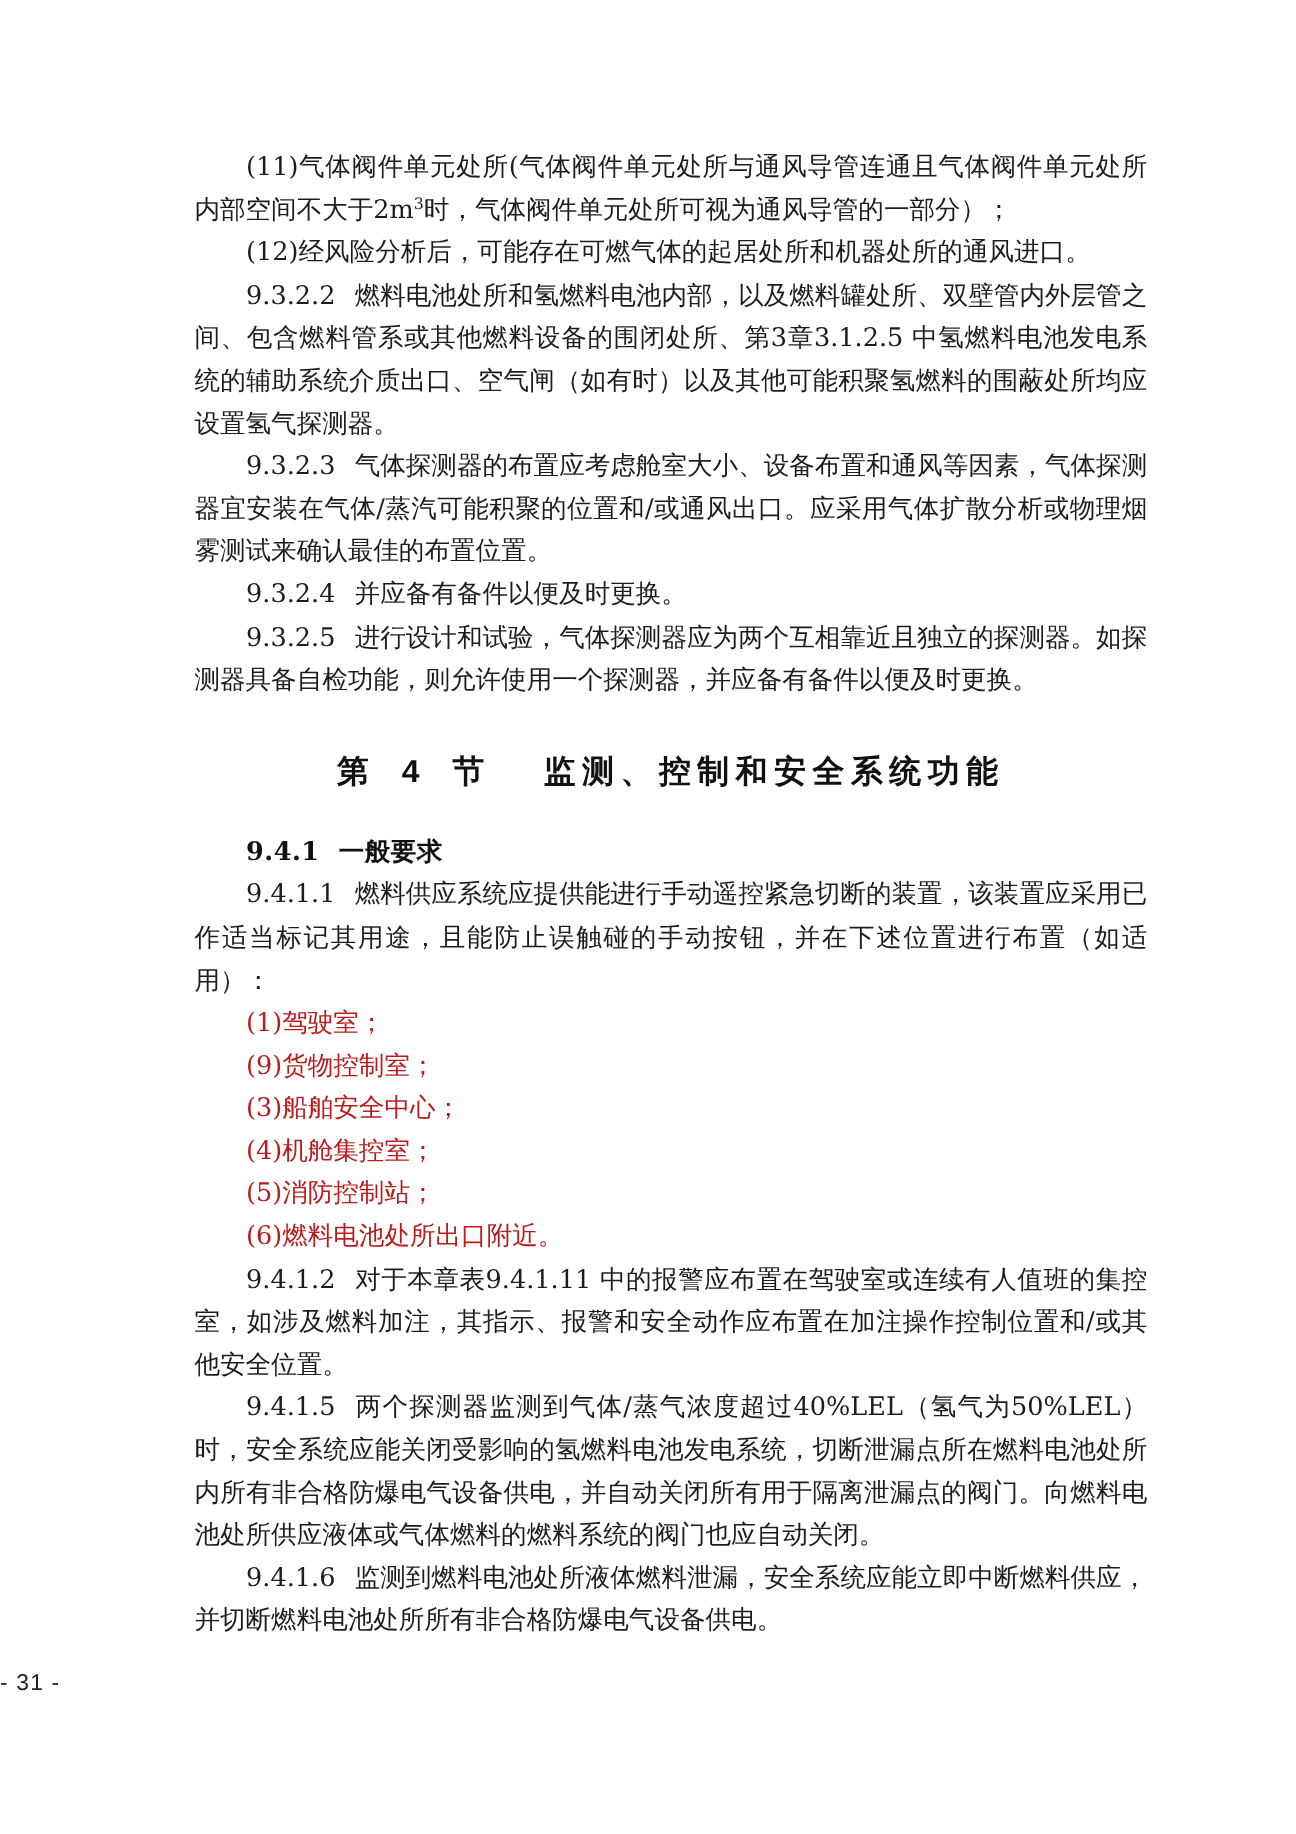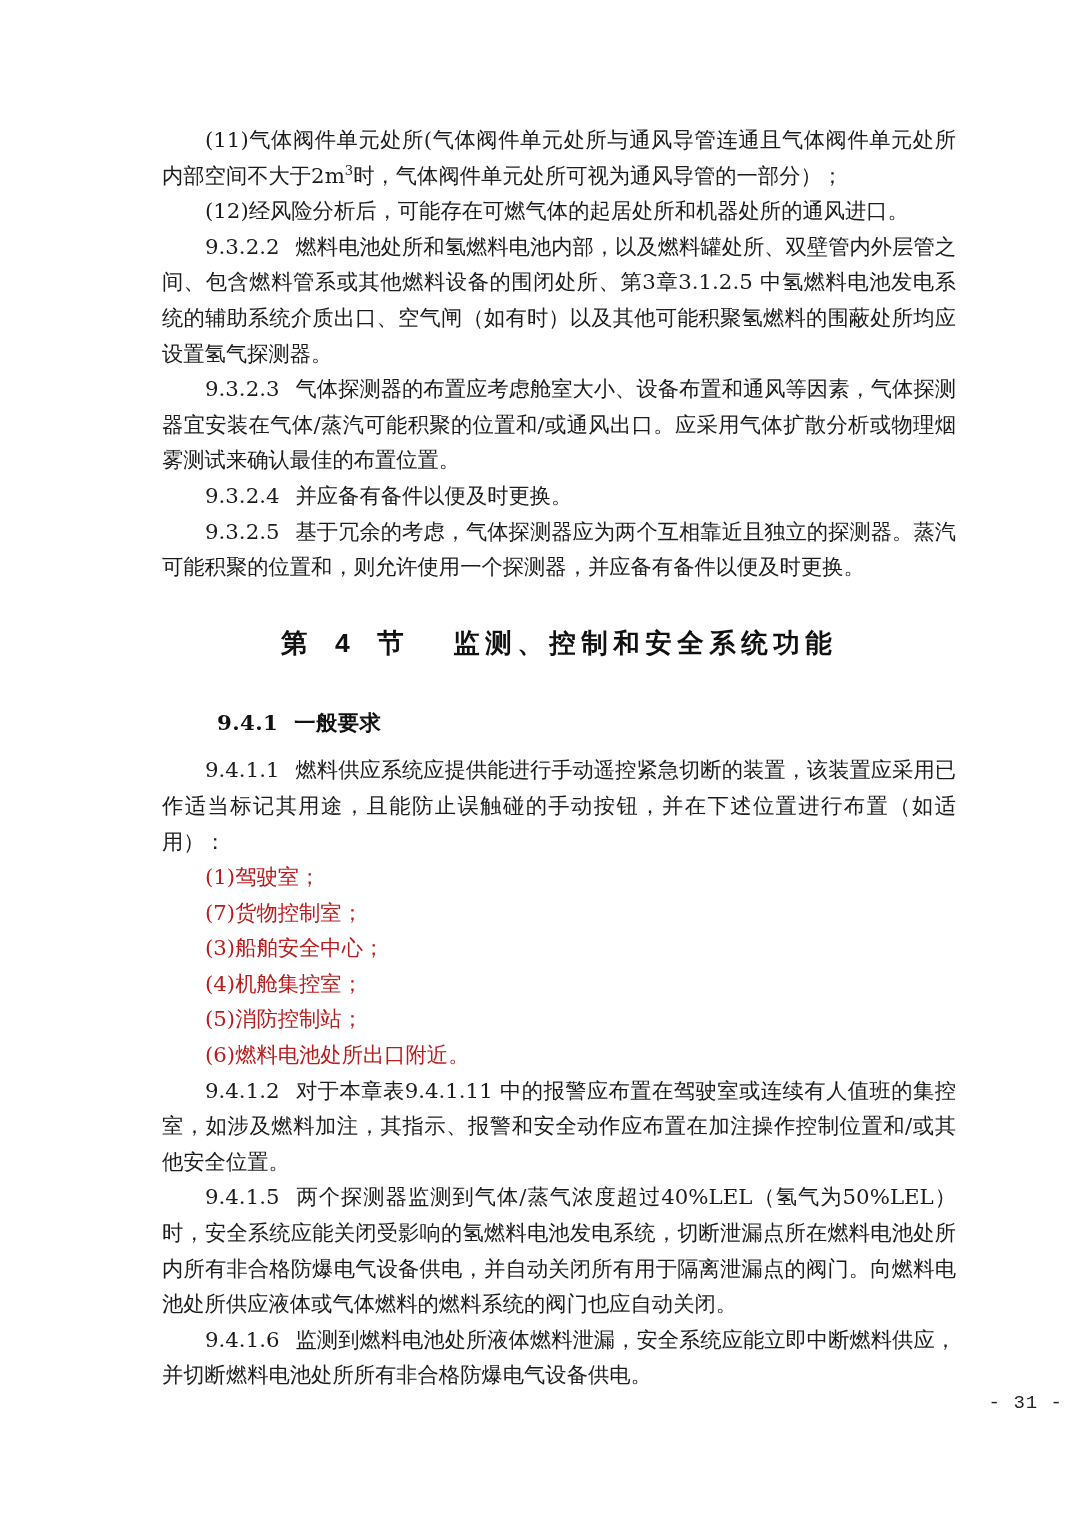--- a/index.html
+++ b/index.html
@@ -69,80 +69,80 @@
     font-family: Liberation Sans, sans-serif;
     color: #111;
   }
   .section-title .sp { display: inline-block; width: 22px; }
 
   .sub-head {
     font-size: 21.3px;
     line-height: 35.6px;
     font-weight: bold;
     text-indent: 43px;
-    margin: 12px;
+    margin: 0;
     letter-spacing: 0.4px;
     color: #111;
   }
   .sub-head .gp { display: inline-block; width: 16px; }
 
   .spacer-lg { height: 38px; }
   .spacer-md { height: 30px; }
 
   .list-item {
     font-size: 21.3px;
     line-height: 35.6px;
     text-indent: 43px;
     margin: 0;
     color: #b91c1c;
   }
 
   .page-number {
     position: absolute;
     left: 0;
-    right: 17px;
+    right: 0;
     top: 1392px;
-    text-align: right;
+    text-align: left;
     font-size: 19px;
-    font-family: Liberation Mono, monospace;
+    font-family: Liberation Sans, sans-serif;
     color: #222;
     letter-spacing: 1px;
   }
 </style>
 </head>
 <body>
 
 <div class="page">
   <div class="content">
 
     <p class="para indent"><span>(11)气体阀件单元处所(气体阀件单元处所与通风导管连通且气体阀件单元处所内部空间不大于2m</span><sup>3</sup><span>时，气体阀件单元处所可视为通风导管的一部分）；</span></p>
 
     <p class="para indent">(12)经风险分析后，可能存在可燃气体的起居处所和机器处所的通风进口。</p>
 
     <p class="para indent"><span>9.3.2.2</span><span class="clause-gap"></span><span>燃料电池处所和氢燃料电池内部，以及燃料罐处所、双壁管内外层管之间、包含燃料管系或其他燃料设备的围闭处所、第3章3.1.2.5 中氢燃料电池发电系统的辅助系统介质出口、空气闸（如有时）以及其他可能积聚氢燃料的围蔽处所均应设置氢气探测器。</span></p>
 
     <p class="para indent"><span>9.3.2.3</span><span class="clause-gap"></span><span>气体探测器的布置应考虑舱室大小、设备布置和通风等因素，气体探测器宜安装在气体/蒸汽可能积聚的位置和/或通风出口。应采用气体扩散分析或物理烟雾测试来确认最佳的布置位置。</span></p>
 
     <p class="para indent"><span>9.3.2.4</span><span class="clause-gap"></span><span>并应备有备件以便及时更换。</span></p>
 
-    <p class="para indent"><span>9.3.2.5</span><span class="clause-gap"></span><span>基于冗余的考虑，气体探测器应为两个互相靠近且独立的探测器。蒸汽可能积聚的位置和，则允许使用一个探测器，并应备有备件以便及时更换。</span></p>
+    <p class="para indent"><span>9.3.2.5</span><span class="clause-gap"></span><span>进行设计和试验，气体探测器应为两个互相靠近且独立的探测器。如探测器具备自检功能，则允许使用一个探测器，并应备有备件以便及时更换。</span></p>
 
 
     <div class="spacer-lg"></div>
 
     <h1 class="section-title"><span>第</span><span class="sp"></span><span>4</span><span class="sp"></span><span>节</span><span class="sp"></span><span class="sp"></span><span>监测、控制和安全系统功能</span></h1>
 
     <div class="spacer-md"></div>
 
     <p class="sub-head"><span>9.4.1</span><span class="gp"></span><span>一般要求</span></p>
 
     <p class="para indent"><span>9.4.1.1</span><span class="clause-gap"></span><span>燃料供应系统应提供能进行手动遥控紧急切断的装置，该装置应采用已作适当标记其用途，且能防止误触碰的手动按钮，并在下述位置进行布置（如适用）：</span></p>
 
     <p class="list-item">(1)驾驶室；</p>
-    <p class="list-item">(7)货物控制室；</p>
+    <p class="list-item">(9)货物控制室；</p>
     <p class="list-item">(3)船舶安全中心；</p>
     <p class="list-item">(4)机舱集控室；</p>
     <p class="list-item">(5)消防控制站；</p>
     <p class="list-item">(6)燃料电池处所出口附近。</p>
 
     <p class="para indent"><span>9.4.1.2</span><span class="clause-gap"></span><span>对于本章表9.4.1.11 中的报警应布置在驾驶室或连续有人值班的集控室，如涉及燃料加注，其指示、报警和安全动作应布置在加注操作控制位置和/或其他安全位置。</span></p>
 
 
 
     <p class="para indent"><span>9.4.1.5</span><span class="clause-gap"></span><span>两个探测器监测到气体/蒸气浓度超过40%LEL（氢气为50%LEL）时，安全系统应能关闭受影响的氢燃料电池发电系统，切断泄漏点所在燃料电池处所内所有非合格防爆电气设备供电，并自动关闭所有用于隔离泄漏点的阀门。向燃料电池处所供应液体或气体燃料的燃料系统的阀门也应自动关闭。</span></p>

